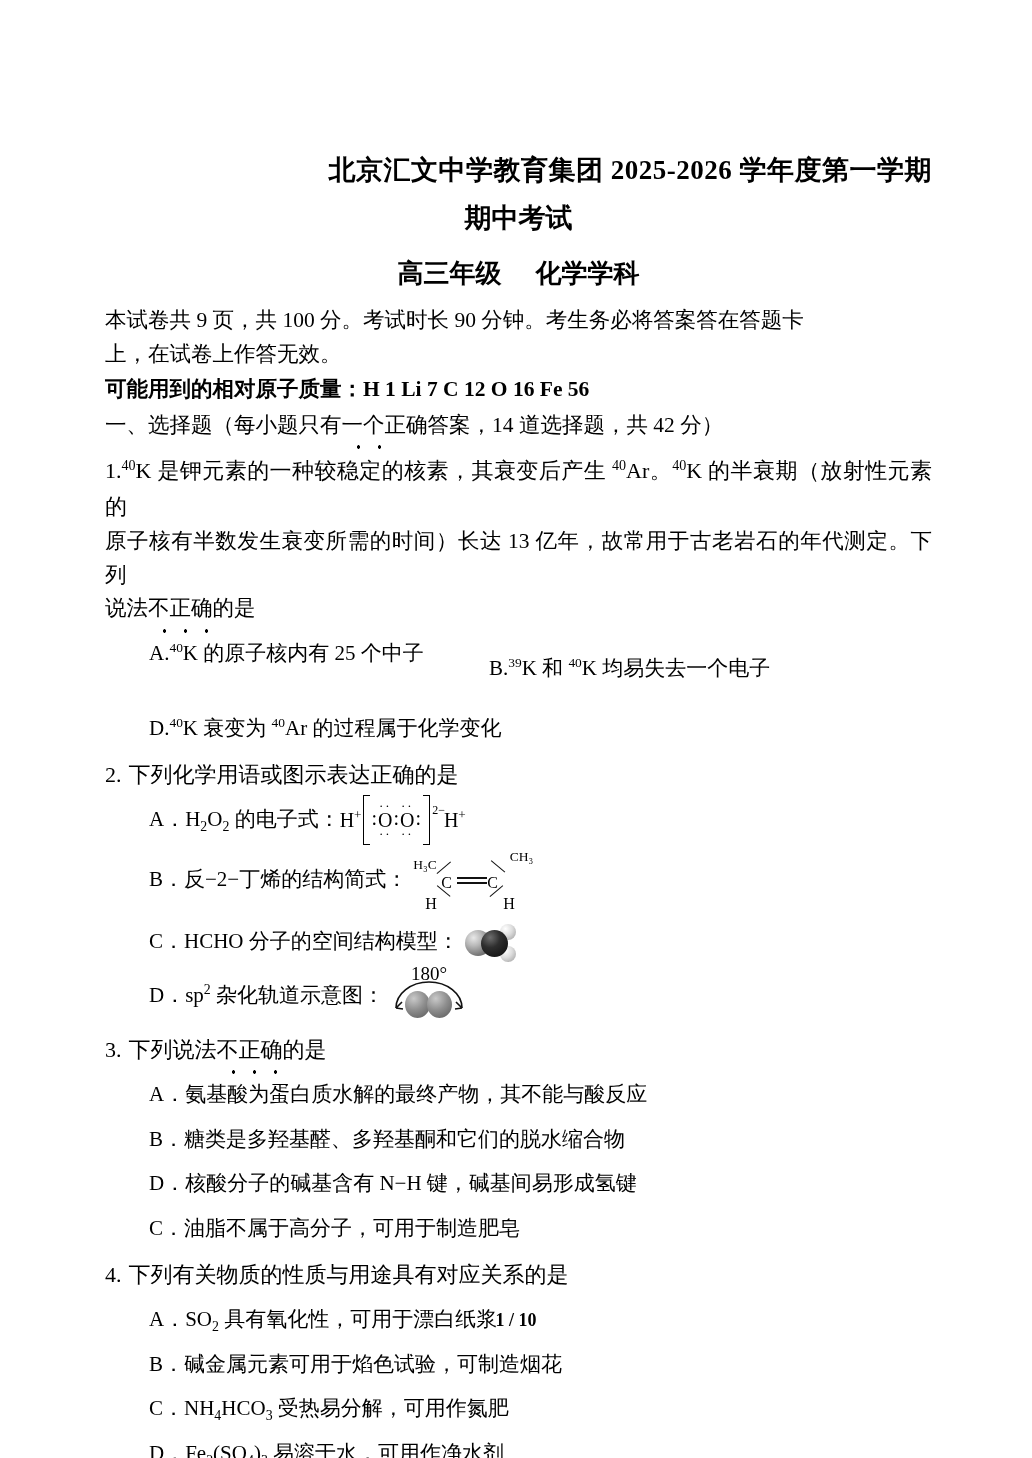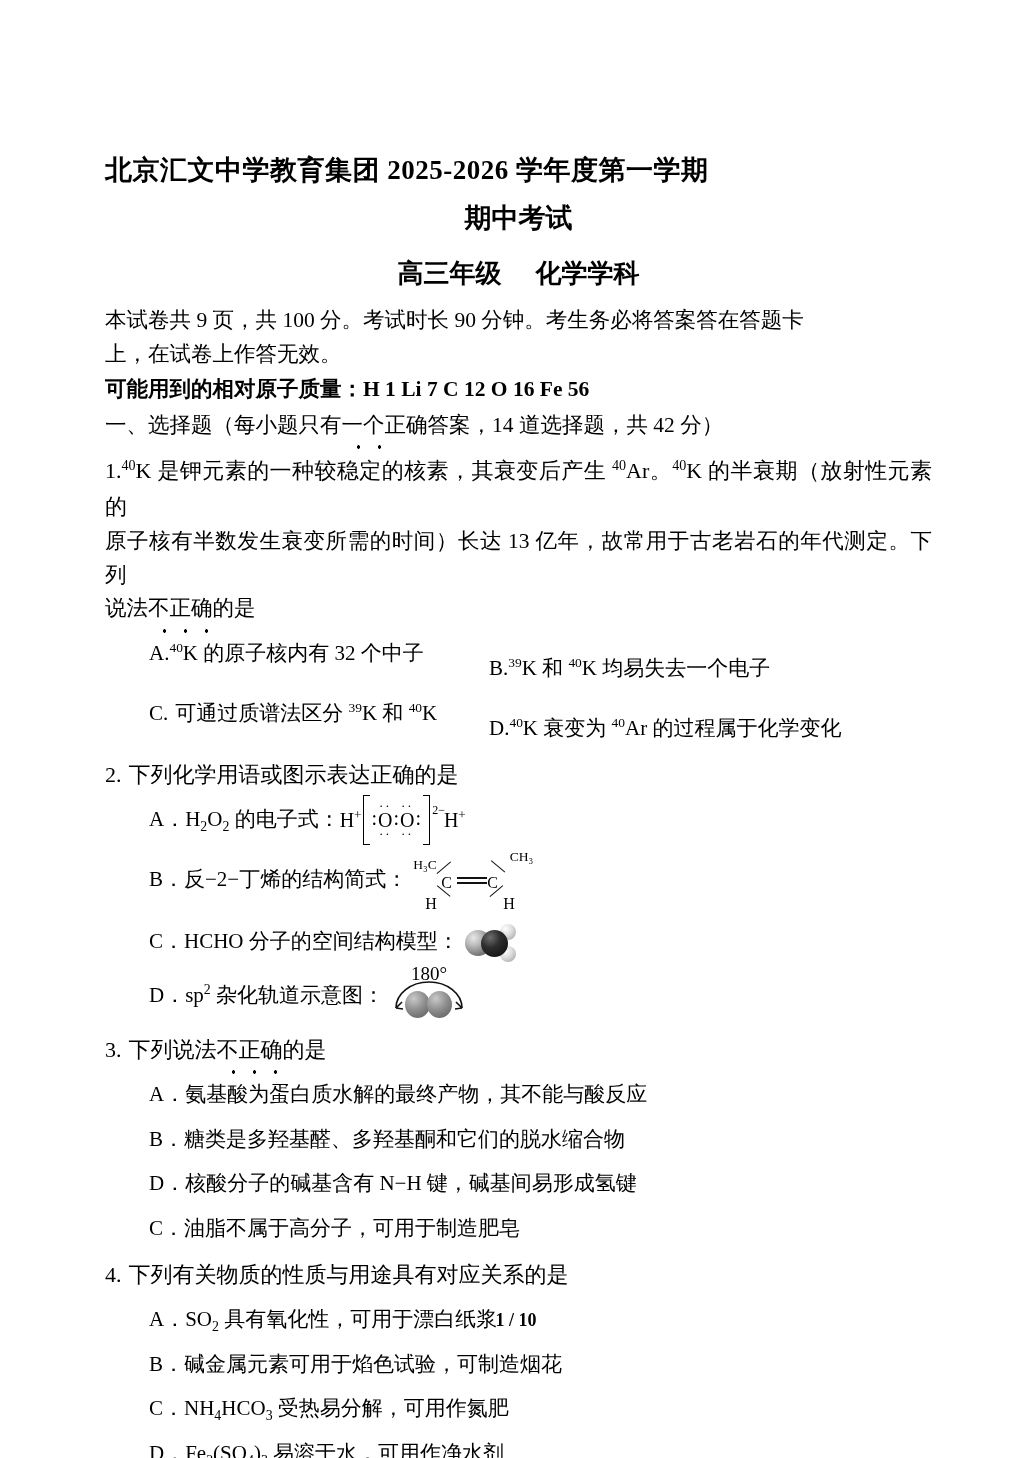--- a/index.html
+++ b/index.html
@@ -18,21 +18,21 @@
     height: 1458px;
     margin: 0 auto;
     background: #ffffff;
     box-sizing: border-box;
     padding: 150px 100px 0 105px;
     overflow: hidden;
   }
 
   
   .doc-title {
-    text-align: left;
+    text-align: right;
     font-weight: bold;
     font-size: 27px;
     line-height: 1.55;
     letter-spacing: 0.5px;
     margin: 0;
   }
   .doc-title-2 {
     text-align: center;
     font-weight: bold;
     font-size: 27px;
@@ -288,25 +288,24 @@
   <div class="instr">本试卷共 9 页，共 100 分。考试时长 90 分钟。考生务必将答案答在答题卡</div>
   <div class="instr">上，在试卷上作答无效。</div>
   <div class="instr-bold"><span>可能用到的相对原子质量：</span><span>H 1      Li 7      C 12      O 16      Fe 56</span></div>
   <div class="section-head"><span>一、选择题（每小题只有</span><span class="dotted">一个</span><span>正确答案，14 道选择题，共 42 分）</span></div>
 
   <div class="q-stem"><span>1.</span><span class="iso">40</span><span>K 是钾元素的一种较稳定的核素，其衰变后产生 </span><span class="iso">40</span><span>Ar。</span><span class="iso">40</span><span>K 的半衰期（放射性元素的</span></div>
   <div class="instr">原子核有半数发生衰变所需的时间）长达 13 亿年，故常用于古老岩石的年代测定。下列</div>
   <div class="instr"><span>说法</span><span class="dotted">不正确</span><span>的是</span></div>
 
   <div class="opt-2col row2">
-    <div class="col-a"><span class="optlabel">A.</span><span class="iso">40</span><span>K 的原子核内有 32 个中子</span></div>
+    <div class="col-a"><span class="optlabel">A.</span><span class="iso">40</span><span>K 的原子核内有 25 个中子</span></div>
     <div class="col-b"><span class="optlabel">B.</span><span class="iso">39</span><span>K 和 </span><span class="iso">40</span><span>K 均易失去一个电子</span></div>
   </div>
   <div class="opt-2col">
-    <div class="col-a"><span class="optlabel">C.</span><span class="spacer-sm"></span><span>可通过质谱法区分 </span><span class="iso">39</span><span>K 和 </span><span class="iso">40</span><span>K</span></div>
     <div class="col-b"><span class="optlabel">D.</span><span class="iso">40</span><span>K 衰变为 </span><span class="iso">40</span><span>Ar 的过程属于化学变化</span></div>
   </div>
 
   <div class="q-stem"><span>2.</span><span class="spacer-sm"></span><span>下列化学用语或图示表达正确的是</span></div>
 
   <div class="opt"><span class="optlabel">A．</span><span>H</span><sub class="sub-el">2</sub><span>O</span><sub class="sub-el">2</sub><span> 的电子式：</span><span class="lewis">
         <span class="hplus"><span>H</span><sup class="sub-el">+</sup></span>
         <span class="brk">
           <span class="brk-inner">
             <span class="lpdot">:</span>

